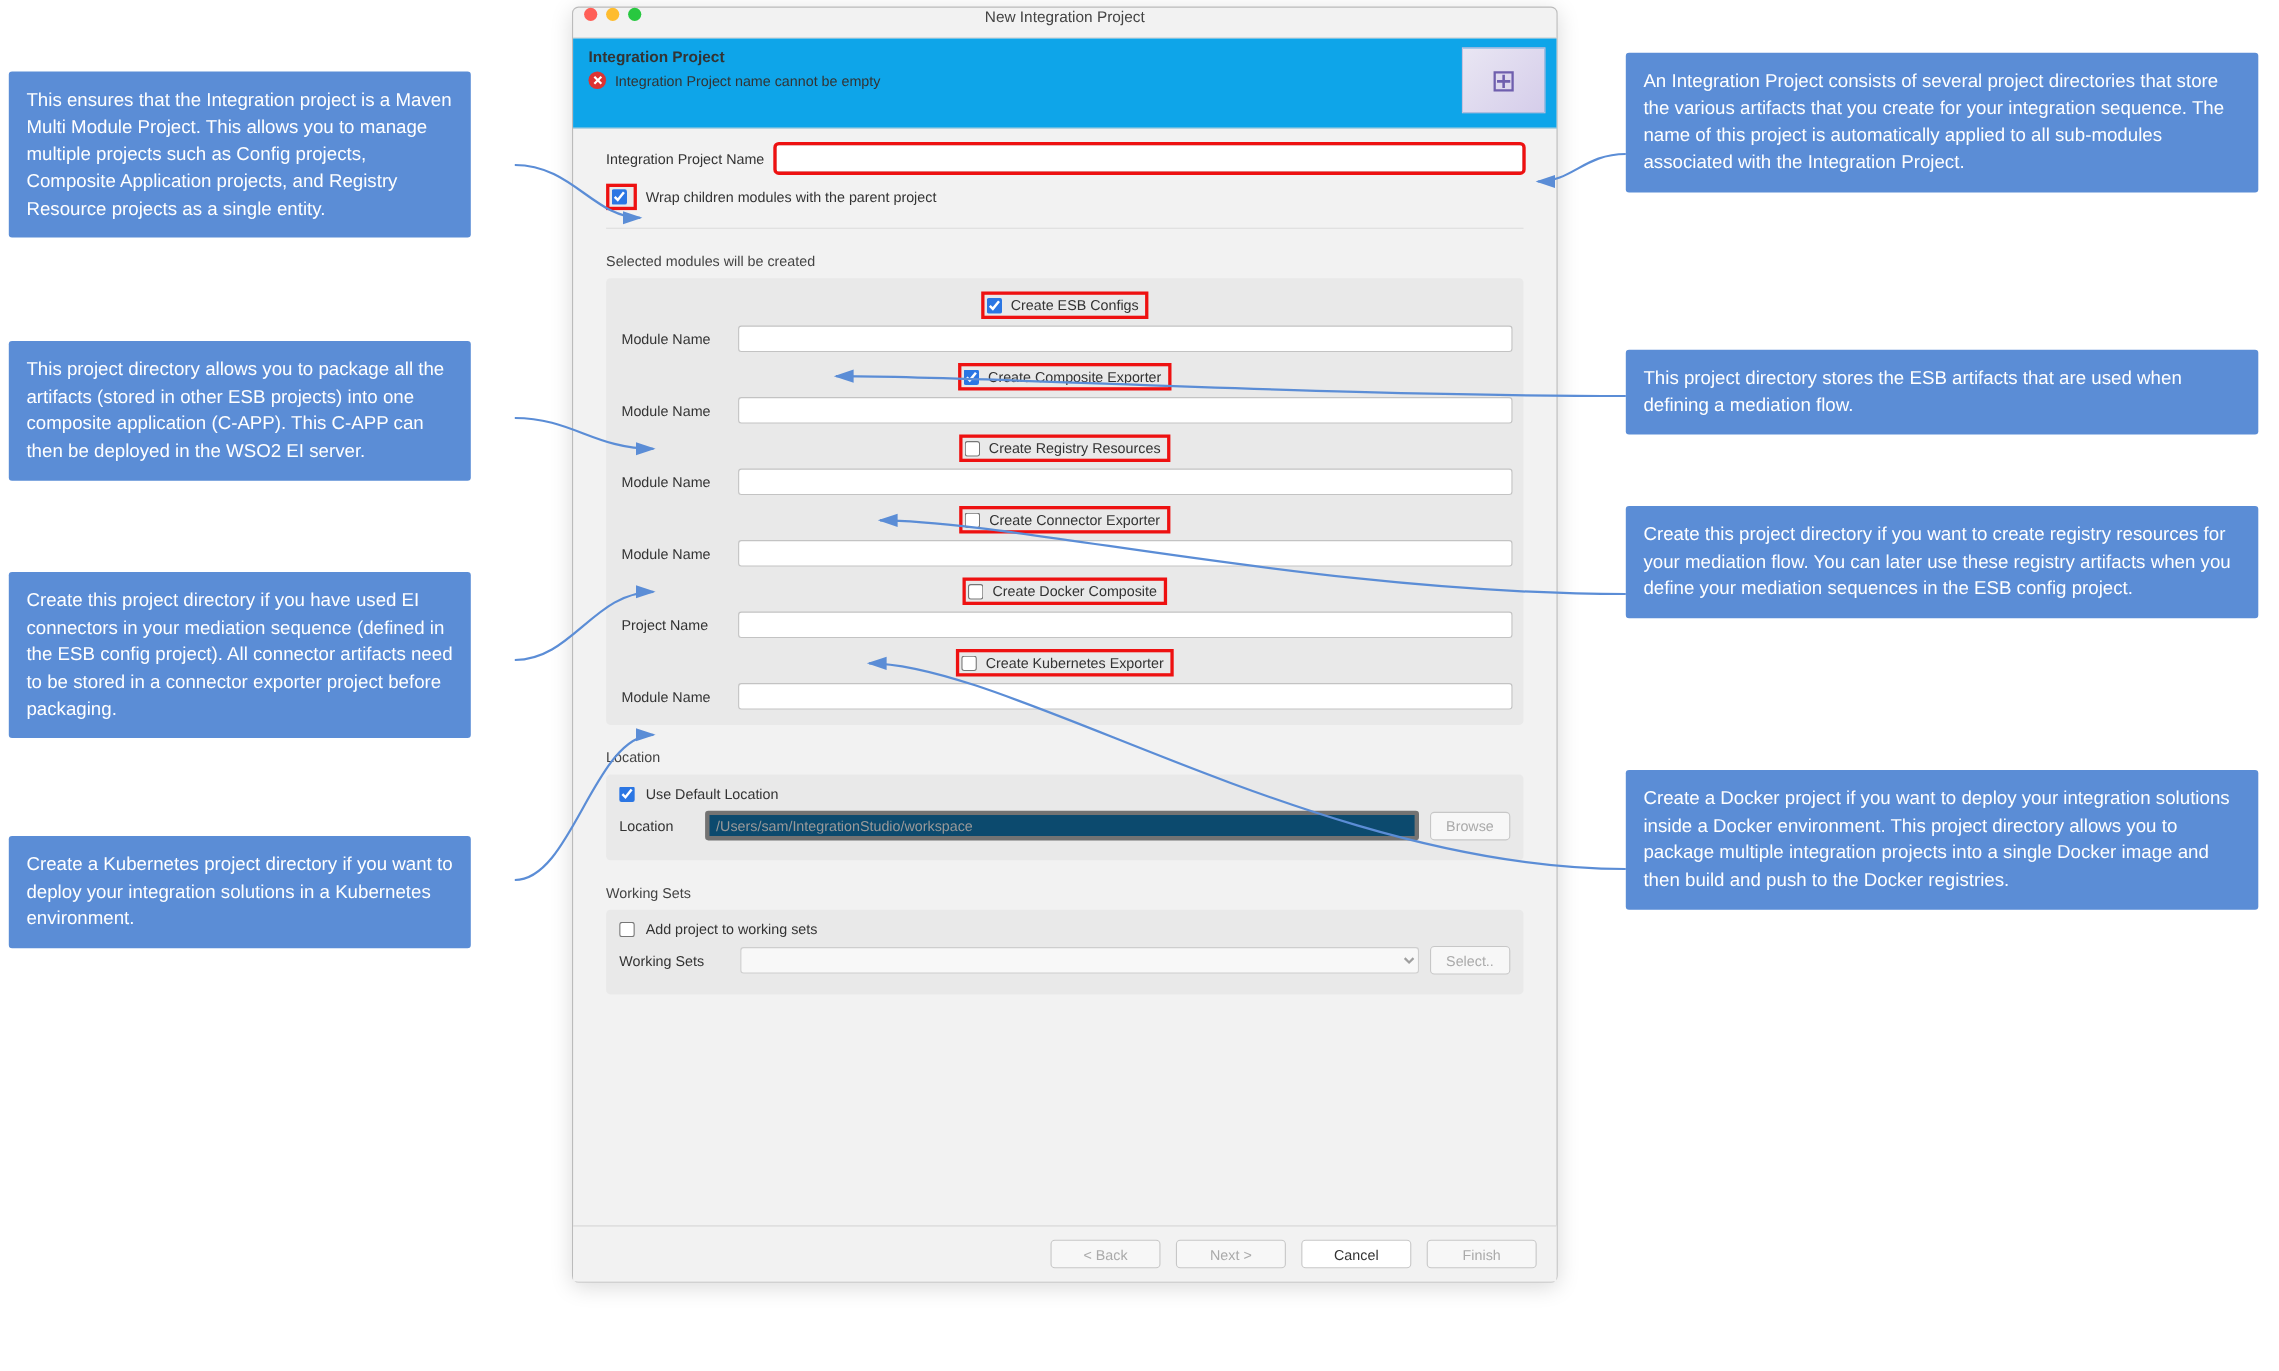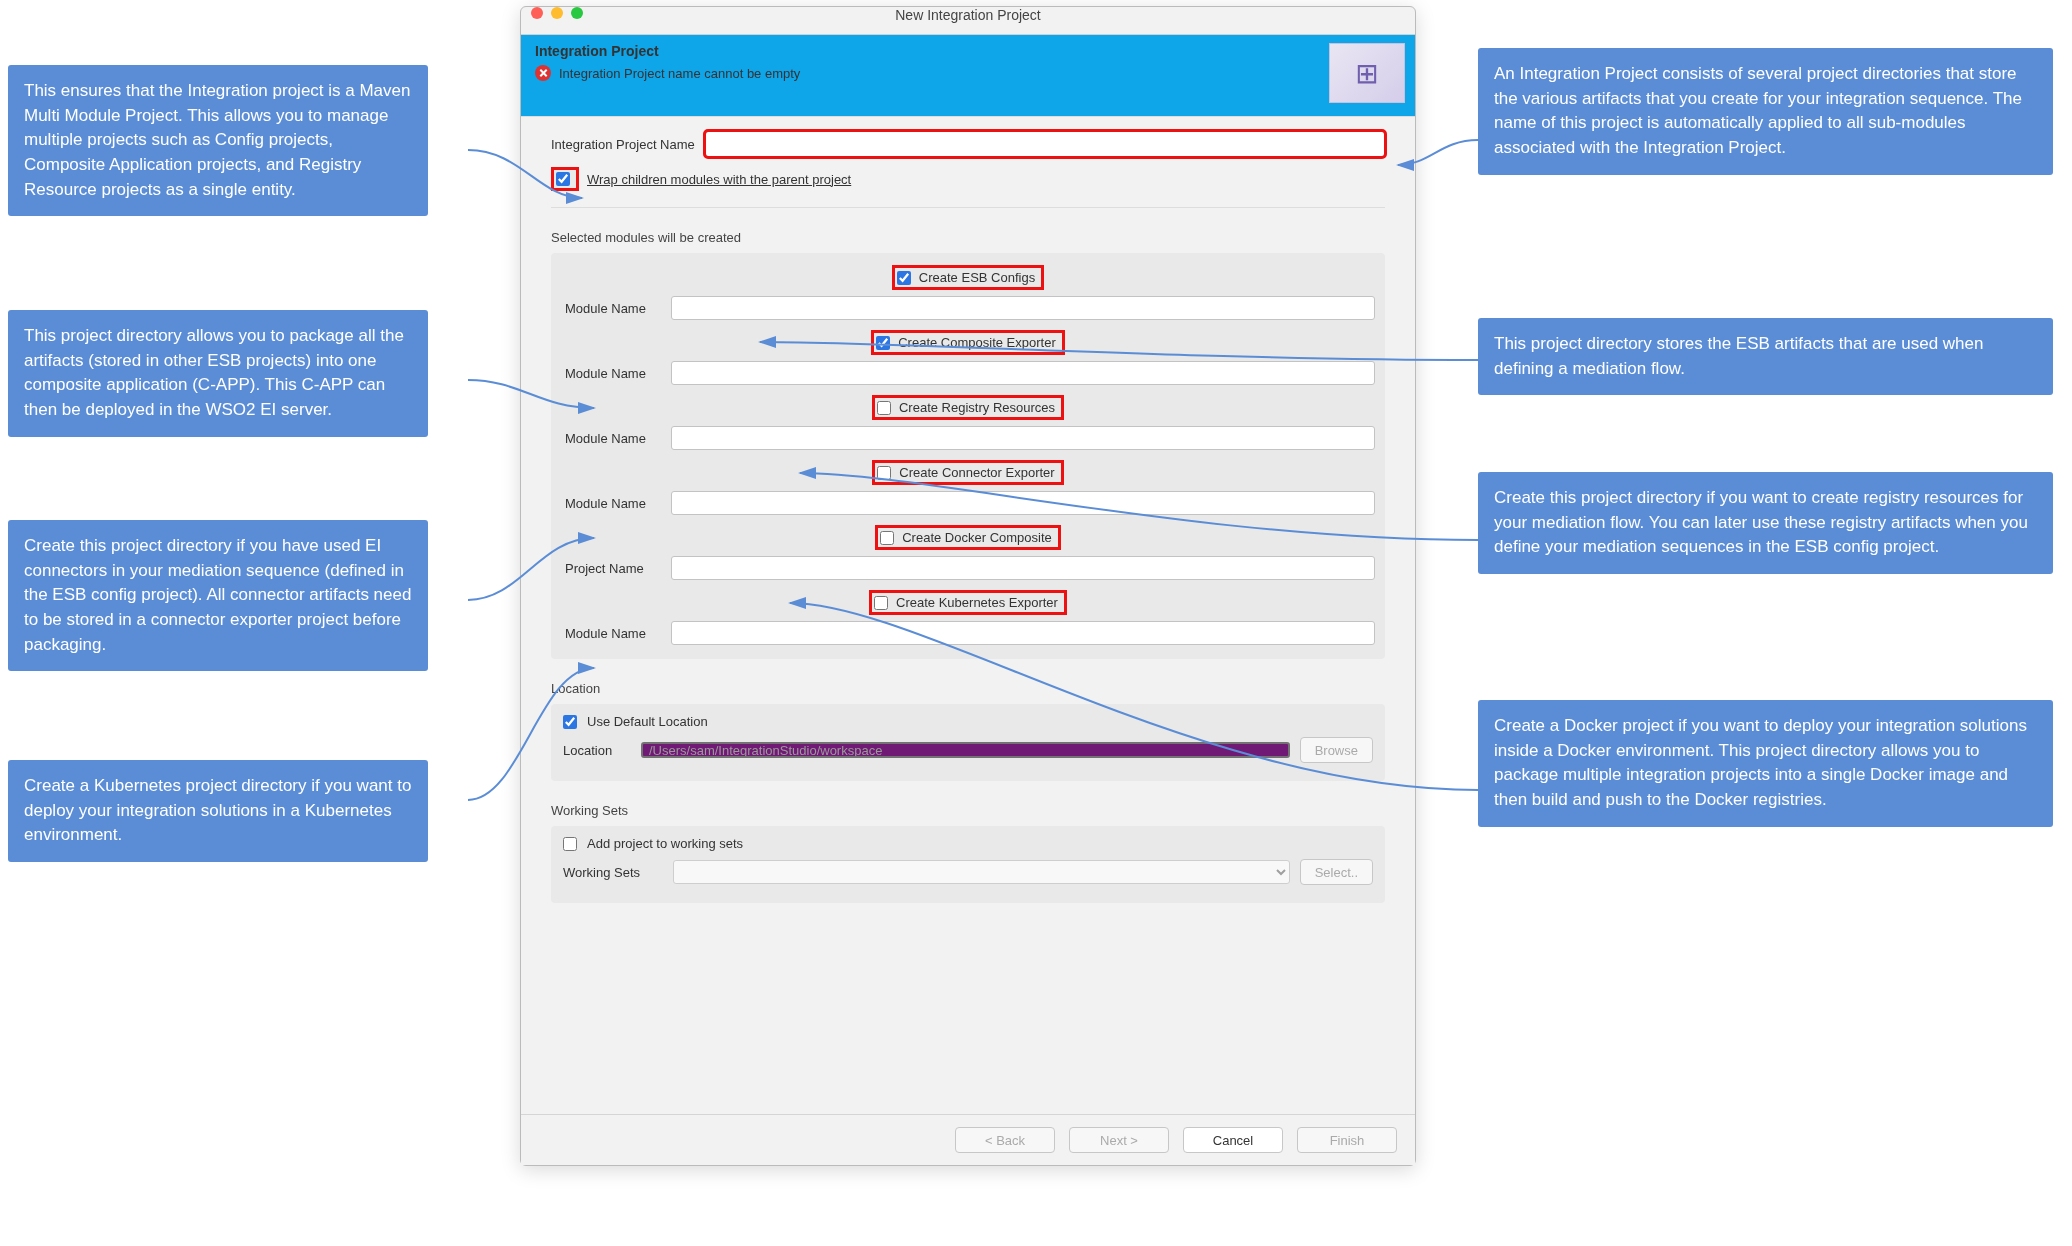--- a/index.html
+++ b/index.html
@@ -125,21 +125,21 @@
     display:inline-flex; align-items:center; gap:8px;
     background:#e9e9e9;
   }
 
   .location-panel,.ws-panel{
     background:#e9e9e9; border-radius:4px;
     padding:10px 12px; margin-top:8px;
   }
   .loc-row{display:flex;align-items:center;gap:10px;margin-bottom:8px;}
   .loc-row .loc-lbl{width:68px;font-size:13px;}
-  .loc-input{flex:1;height:16px;border:2px solid #737373;background:#701a75;color:#999;border-radius:3px;padding:0 6px;font-size:13px;}
+  .loc-input{flex:1;height:27px;border:4px solid #737373;background:#0c4a6e;color:#999;border-radius:3px;padding:0 6px;font-size:13px;}
   .btn{
     height:26px; padding:0 14px; border:1px solid #c7c7c7; border-radius:4px;
     background:#fff; font-size:13px; color:#333;
   }
   .btn:disabled,.btn.disabled{ color:#aaa; background:#f7f7f7; }
 
   .ws-select{
     flex:1; height:24px; border:1px solid #c3c3c3; border-radius:3px; background:#fff;
   }
 
@@ -162,21 +162,21 @@
 </head>
 <body>
 
 <div class="callout" style="left:8px; top:65px;">This ensures that the Integration project is a Maven Multi Module Project. This allows you to manage multiple projects such as Config projects, Composite Application projects, and Registry Resource projects as a single entity.</div>
 <div class="callout" style="left:8px; top:310px;">This project directory allows you to package all the artifacts (stored in other ESB projects) into one composite application (C-APP). This C-APP can then be deployed in the WSO2 EI server.</div>
 <div class="callout" style="left:8px; top:520px;">Create this project directory if you have used EI connectors in your mediation sequence (defined in the ESB config project). All connector artifacts need to be stored in a connector exporter project before packaging.</div>
 <div class="callout" style="left:8px; top:760px;">Create a Kubernetes project directory if you want to deploy your integration solutions in a Kubernetes environment.</div>
 
 <div class="callout" style="left:1478px; top:48px; width:575px;">An Integration Project consists of several project directories that store the various artifacts that you create for your integration sequence. The name of this project is automatically applied to all sub-modules associated with the Integration Project.</div>
 <div class="callout" style="left:1478px; top:318px; width:575px;">This project directory stores the ESB artifacts that are used when defining a mediation flow.</div>
-<div class="callout" style="left:1478px; top:472px; width:575px;">Create this project directory if you want to create registry resources for your mediation flow. You can later use these registry artifacts when you define your mediation sequences in the ESB config project.</div>
+<div class="callout" style="left:1478px; top:460px; width:575px;">Create this project directory if you want to create registry resources for your mediation flow. You can later use these registry artifacts when you define your mediation sequences in the ESB config project.</div>
 <div class="callout" style="left:1478px; top:700px; width:575px;">Create a Docker project if you want to deploy your integration solutions inside a Docker environment. This project directory allows you to package multiple integration projects into a single Docker image and then build and push to the Docker registries.</div>
 
 <div class="dialog">
 
   <div class="titlebar">
     <div class="traffic">
       <div class="dot red"></div>
       <div class="dot yellow"></div>
       <div class="dot green"></div>
     </div>
@@ -192,21 +192,21 @@
     <div class="header-logo">⊞</div>
   </div>
 
   <div class="body">
 
     <div class="field-row">
       <span class="field-label">Integration Project Name</span>
       <input type="text" class="text-input highlight-red" value="" style="">
     </div>
 
-    <div class="field-row" style="gap:8px;text-decoration:underline;">
+    <div class="field-row" style="gap:8px;">
       <span class="red-box">
         <input type="checkbox" class="chk" checked="" style="">
       </span>
       <span class="field-label">Wrap children modules with the parent project</span>
     </div>
 
     <div class="sep"></div>
 
     <div class="section-label">Selected modules will be created</div>
     <div class="modules-panel">

